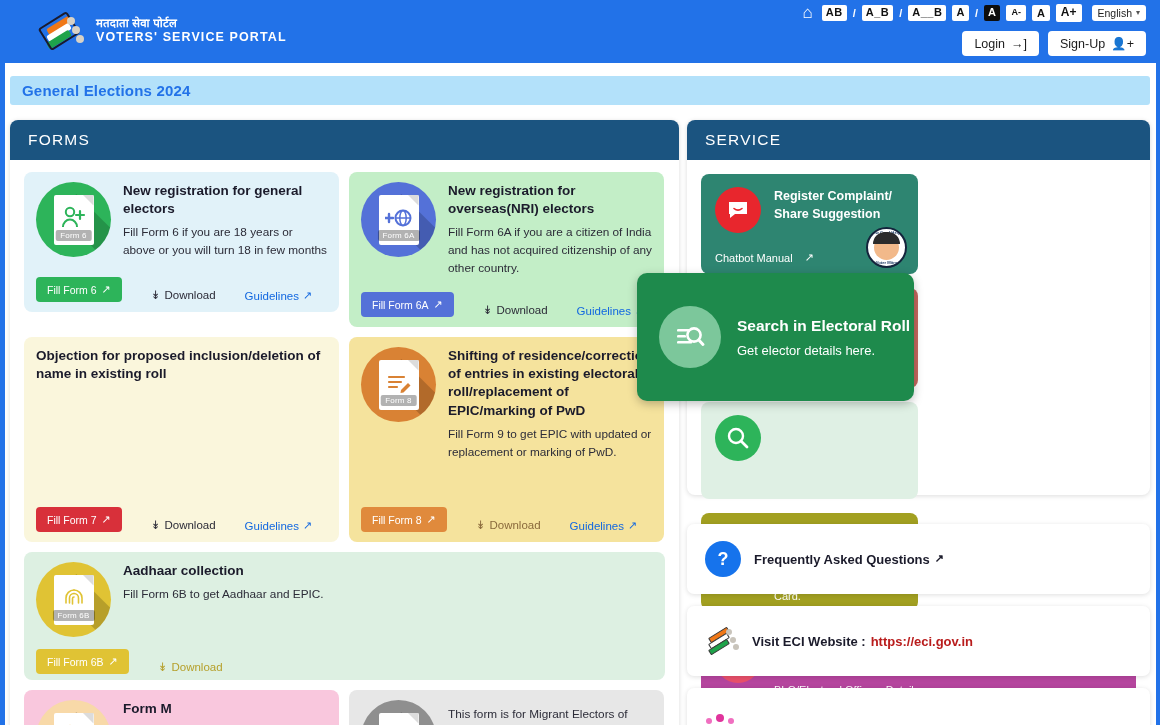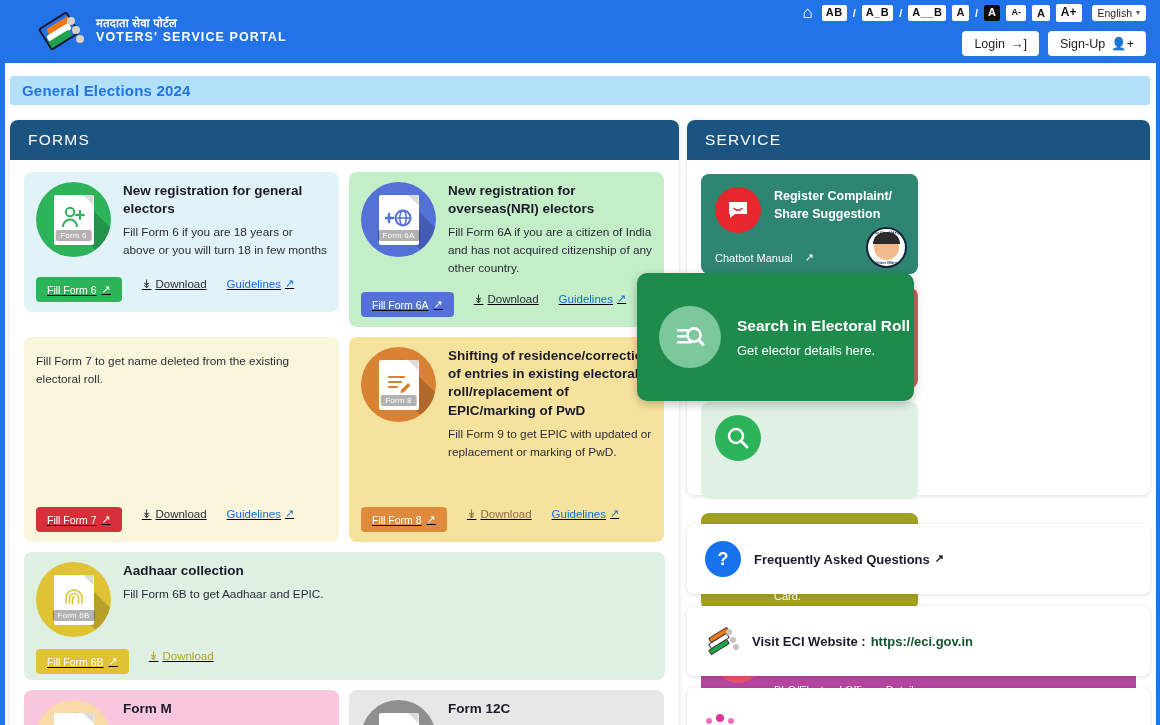--- a/index.html
+++ b/index.html
@@ -95,21 +95,21 @@
                        background:#dcdcdc; clip-path:polygon(0 0,100% 100%,100% 0); }
   .fico .glyph { font-size:19px; line-height:1; }
   .fico .badge { position:absolute; bottom:16px; left:50%; transform:translateX(-50%);
                  font-size:8px; color:#fff; background:rgba(0,0,0,.30); padding:1px 5px;
                  border-radius:2px; white-space:nowrap; letter-spacing:.2px;text-align:right; }
   .fico .shadow { position:absolute; width:90px; height:26px; background:rgba(0,0,0,.18);
                   transform:rotate(45deg); left:18px; top:40px; }
   .ftext { flex:1; min-width:0; }
   .ftitle { font-size:13.5px; font-weight:700; color:#1b1b2b; line-height:1.35; }
   .fdesc { font-size:11.8px; color:#2c2c38; line-height:1.5; margin-top:6px; }
-  .factions { display:flex; align-items:flex-start; gap:20px; margin-top:auto; padding-top:12px;text-decoration:underline; }
+  .factions { display:flex; align-items:flex-end; gap:29px; margin-top:auto; padding-top:12px; }
   .fbtn { color:#ffffff; font-size:10.5px; border-radius:4px; padding:6px 11px;
           display:inline-flex; align-items:center; gap:5px; font-weight:500; }
   .flink { font-size:11.5px; display:inline-flex; align-items:center; gap:4px; font-weight:500; }
   .dl { color:#2c2c38; }
   .gd { color:#1368e0; }
 
   
   .c-half { width:315px; }
   .c-full { width:641px; }
 
@@ -151,21 +151,21 @@
   .overlay-card .od { font-size:13px; margin-top:8px; }
 
   
   .row-card { position:absolute; left:687px; width:463px; background:#ffffff;
               border-radius:7px; box-shadow:0 1px 5px rgba(0,0,0,.13);
               display:flex; align-items:center; gap:13px; padding:0 18px; }
   #faq-row { top:524px; height:70px; }
   #eci-row  { top:606px; height:70px; }
   #last-row { top:688px; height:70px; }
   .rc-t { font-size:13px; font-weight:700; color:#1b1b2b; display:flex; align-items:flex-start; gap:5px; }
-  .rc-link { color:#14532d; font-weight:700; }
+  .rc-link { color:#b91c1c; font-weight:700; }
   .q-ico { width:36px; height:36px; border-radius:50%; background:#1673ec; color:#fff;
            display:flex; align-items:center; justify-content:center; font-size:18px; font-weight:700; }
   .eci-ico { width:34px; height:30px; position:relative; }
   .eci-ico .sl { position:absolute; width:22px; height:6px; border-radius:1px; left:3px;
                  transform:rotate(-32deg); border:1px solid #3a3a3a; }
   .eci-ico .e1 { top:6px; background:#f07818; }
   .eci-ico .e2 { top:12px; background:#ffffff; }
   .eci-ico .e3 { top:18px; background:#1ea34a; }
   .eci-ico .ed { position:absolute; width:6px; height:6px; border-radius:50%; background:#c9c4bb; }
   .ppl-ico { width:30px; height:22px; position:relative; }
@@ -300,21 +300,21 @@
             </div>
             <div class="flink gd">
               <span>Guidelines</span>
               <span class="arrow">↗</span>
             </div>
           </div>
         </div>
         <div class="fcard c-half" style="background: rgb(250, 246, 220); height: 205px;">
           <div class="top">
             <div class="ftext">
-              <div class="fdesc">Fill Form 7 to get name deleted from the existing electoral roll.</div>
+              <div class="ftitle">Objection for proposed inclusion/deletion of name in existing roll</div>
             </div>
           </div>
           <div class="factions">
             <div class="fbtn" style="background: rgb(216, 48, 58);">
               <span>Fill Form 7</span>
               <span class="arrow">↗</span>
             </div>
             <div class="flink dl">
               <span>↡</span>
               <span>Download</span>
@@ -417,21 +417,20 @@
                 <span class="glyph"><svg width="28" height="24" viewBox="0 0 28 24">
                     <circle cx="18" cy="12" r="7.5" fill="none" stroke="#8f8f8f" stroke-width="2"></circle>
                     <ellipse cx="18" cy="12" rx="3.2" ry="7.5" fill="none" stroke="#8f8f8f" stroke-width="1.5"></ellipse>
                     <line x1="10.5" y1="12" x2="25.5" y2="12" stroke="#8f8f8f" stroke-width="1.5"></line>
                     <line x1="4" y1="8" x2="4" y2="16" stroke="#8f8f8f" stroke-width="2.4" stroke-linecap="round"></line>
                     <line x1="0" y1="12" x2="8" y2="12" stroke="#8f8f8f" stroke-width="2.4" stroke-linecap="round"></line>
                   </svg></span>
               </div>
             </div>
             <div class="ftext">
-              <div class="ftitle">Form 12C</div>
               <div class="fdesc">This form is for Migrant Electors of</div>
             </div>
           </div>
         </div>
       </div>
   </div>
 
   <div class="panel" id="services-panel">
     <div class="panel-hd">SERVICE</div>
     <div class="svc-body" id="svc-body">

